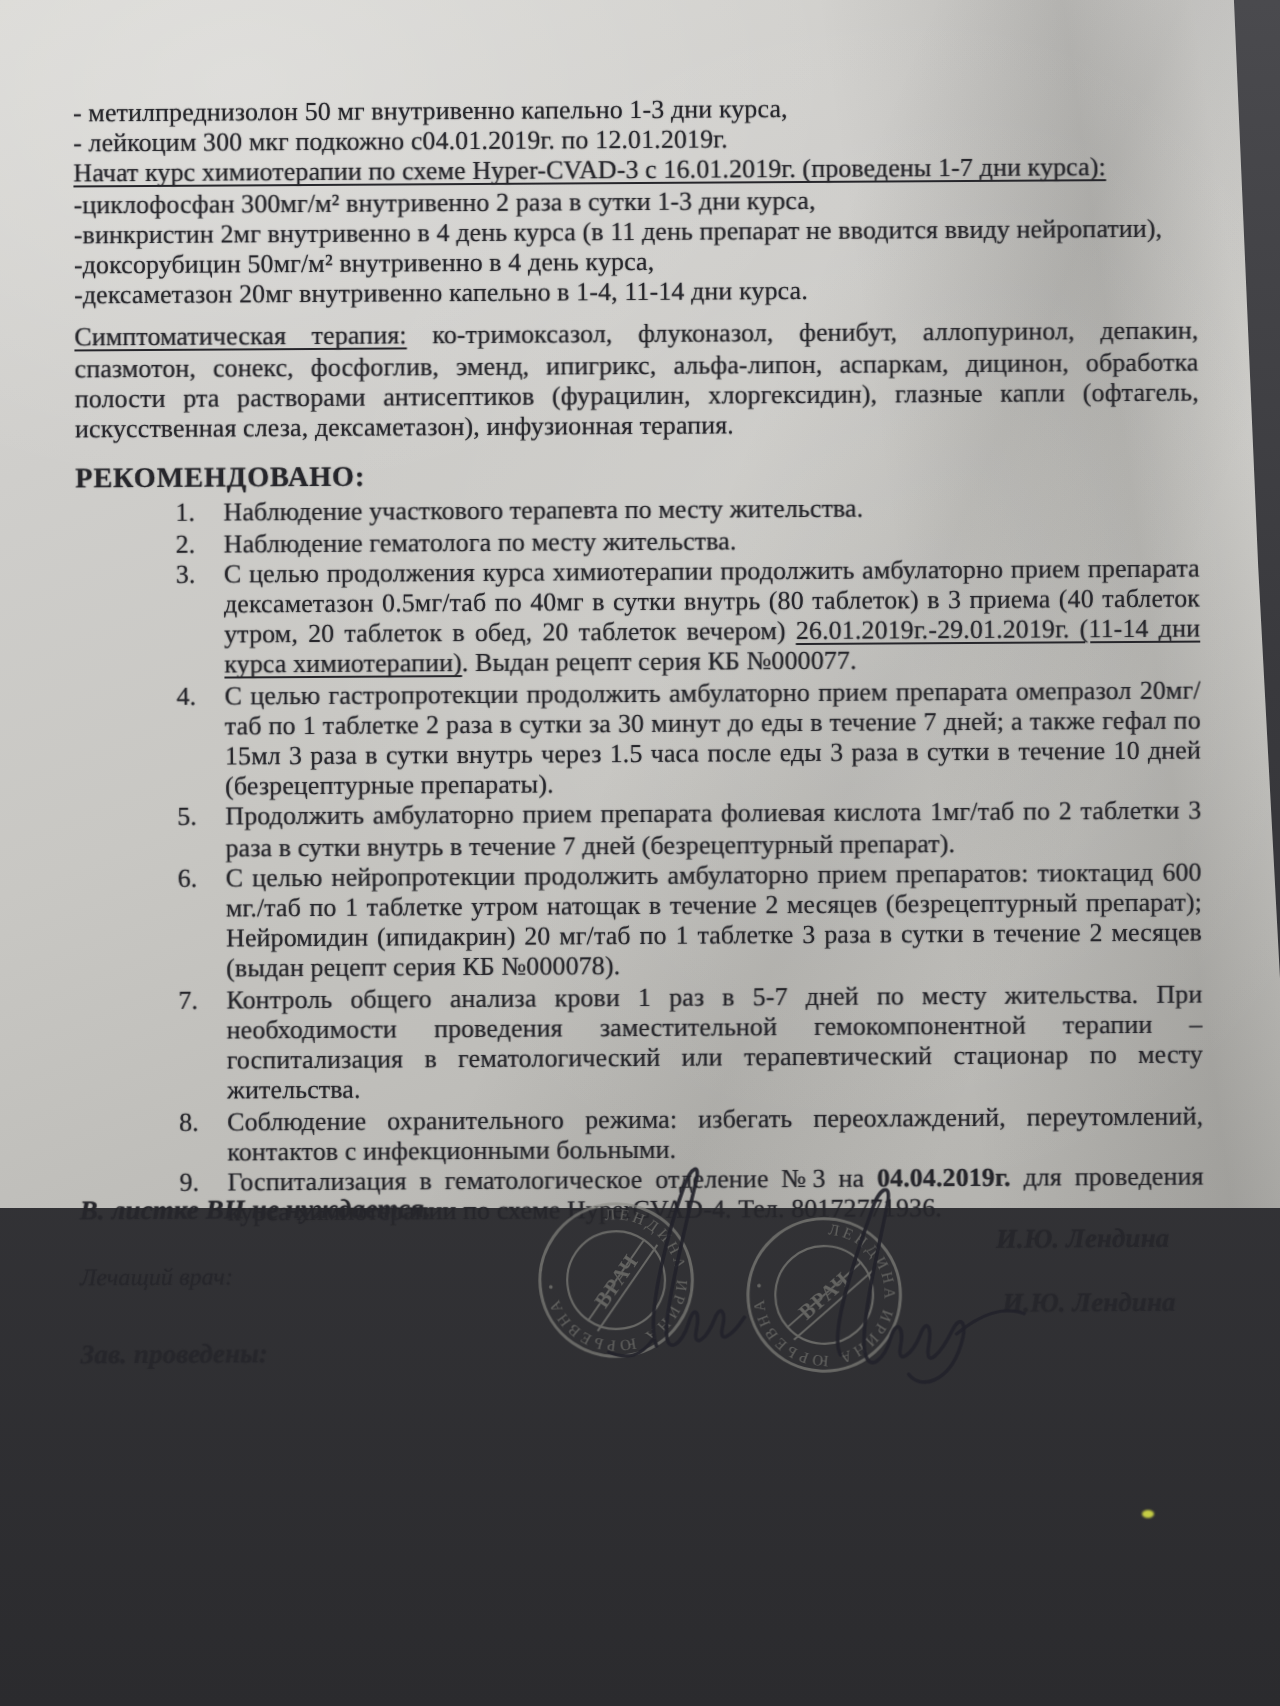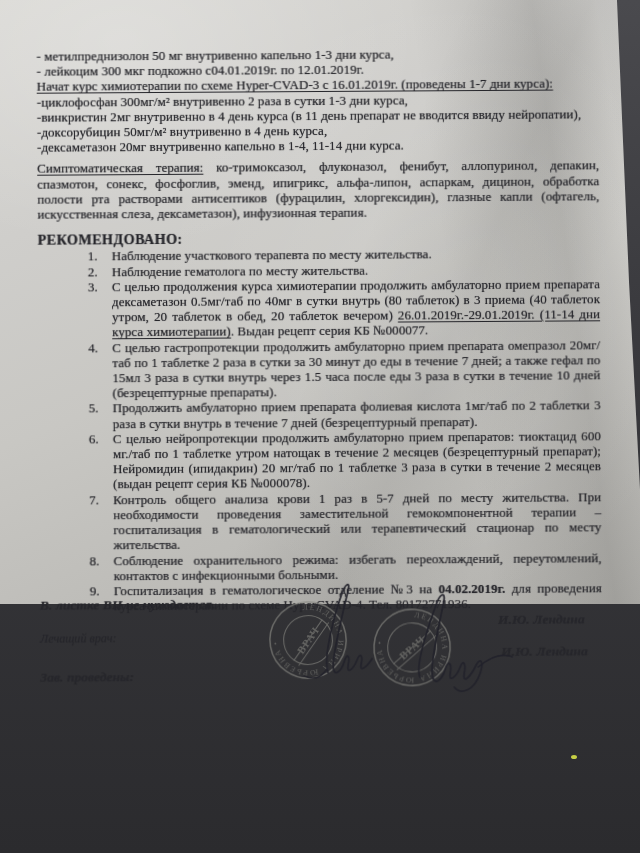--- a/index.html
+++ b/index.html
@@ -136,21 +136,21 @@
       <div class="item">
         <span class="num">7.</span>
         <span>Контроль общего анализа крови 1 раз в 5-7 дней по месту жительства. При необходимости проведения заместительной гемокомпонентной терапии – госпитализация в гематологический или терапевтический стационар по месту жительства.</span>
       </div>
       <div class="item">
         <span class="num">8.</span>
         <span>Соблюдение охранительного режима: избегать переохлаждений, переутомлений, контактов с инфекционными больными.</span>
       </div>
       <div class="item">
         <span class="num">9.</span>
-        <span><span>Госпитализация в гематологическое отделение №3 на </span><span class="b">04.02.2019г.</span><span> для проведения курса химиотерапии по схеме HyperCVAD-4. Тел. 80172771936.</span></span>
+        <span><span>Госпитализация в гематологическое отделение №3 на </span><span class="b">04.04.2019г.</span><span> для проведения курса химиотерапии по схеме HyperCVAD-4. Тел. 80172771936.</span></span>
       </div>
     </div>
 
     <div class="footer">
       <div class="sick-note">В. листке ВН не нуждается.</div>
       <div class="role-attending">Лечащий врач:</div>
       <div class="role-head">Зав. проведены:</div>
       <div class="name1">И.Ю. Лендина</div>
       <div class="name2">И.Ю. Лендина</div>
 

